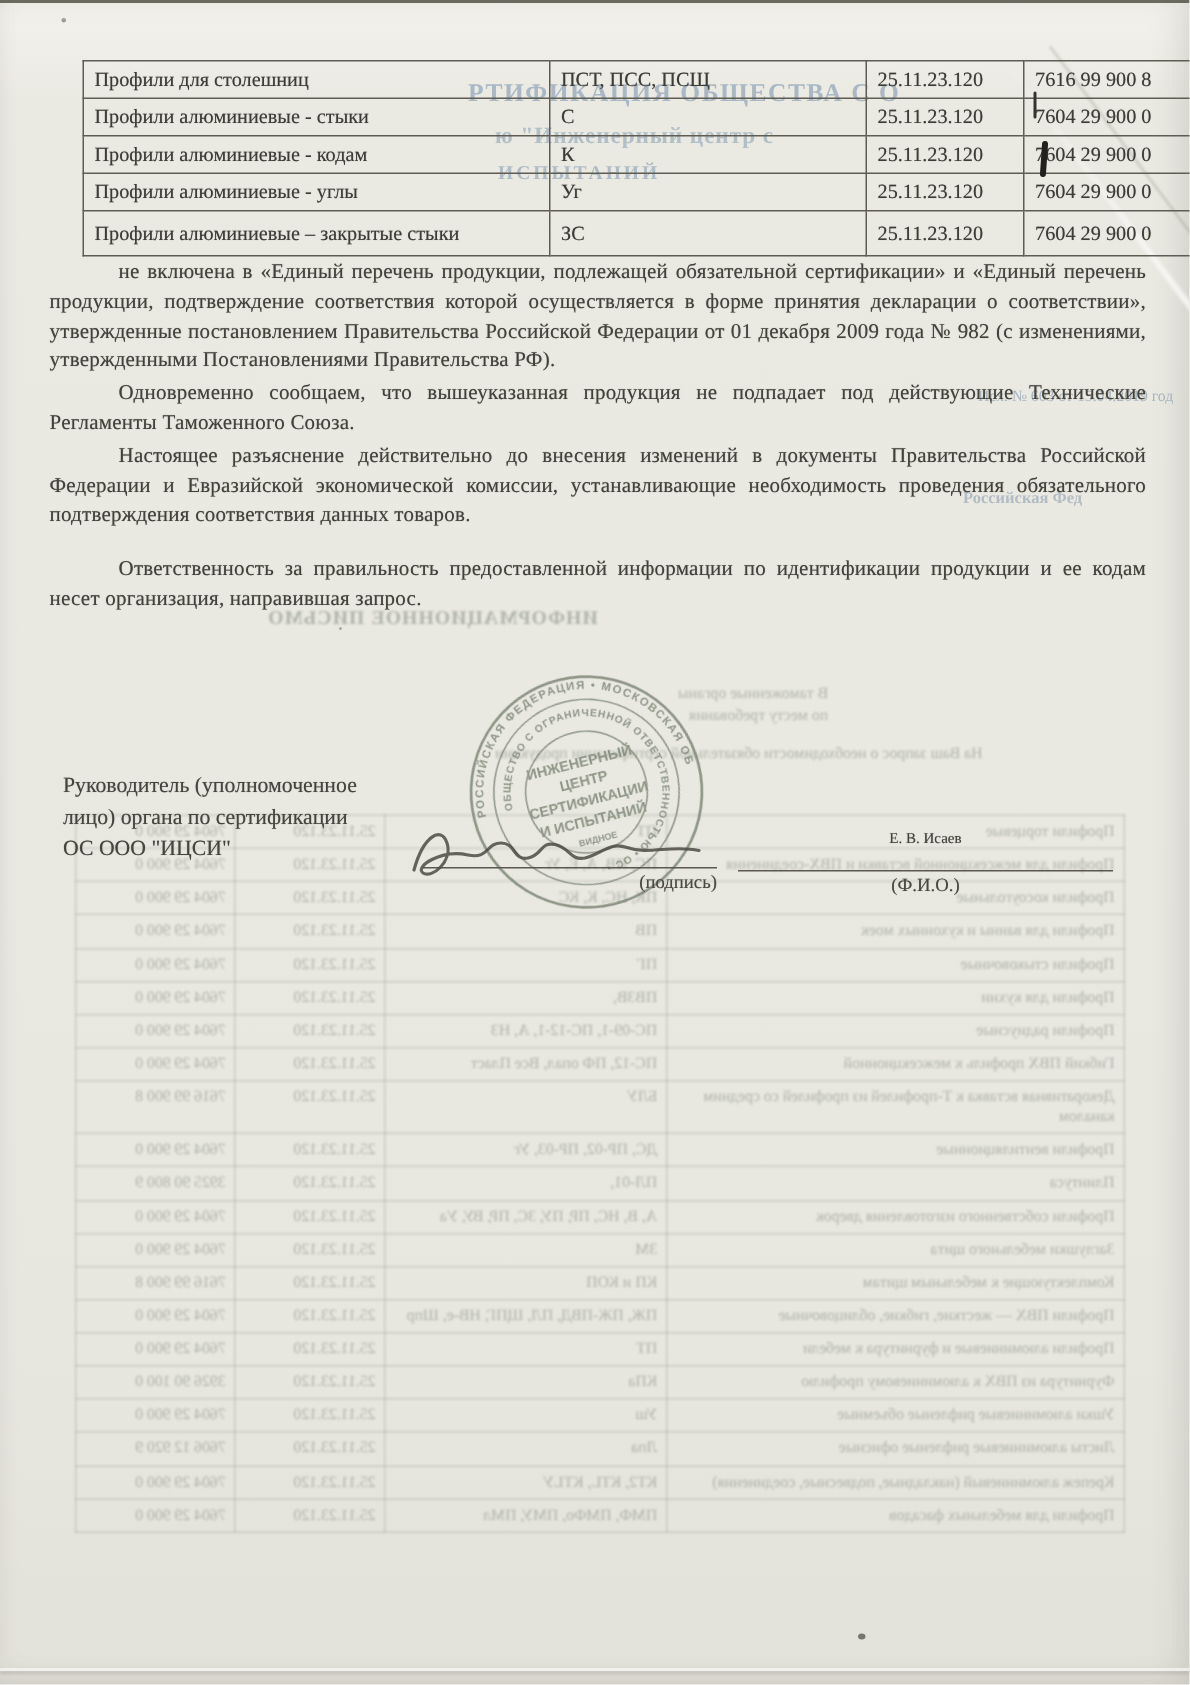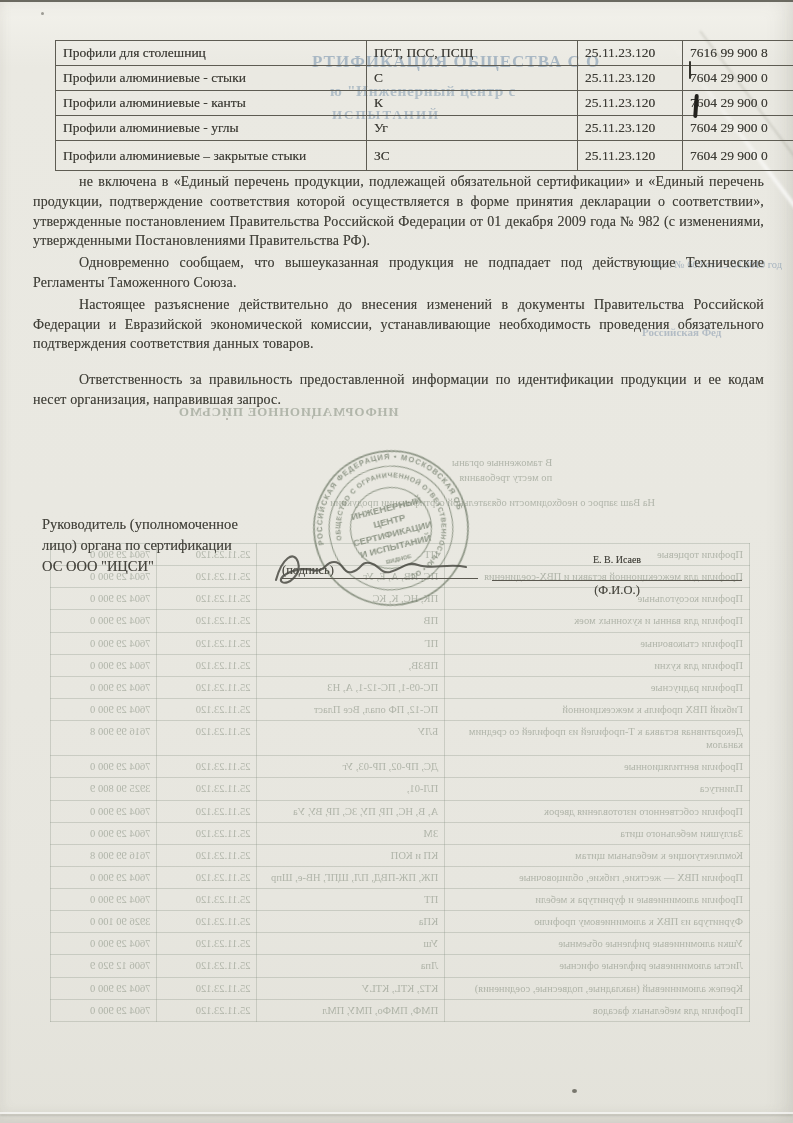--- a/index.html
+++ b/index.html
@@ -44,21 +44,21 @@
 
   
   .sig-label{position:absolute;left:42px;top:514px;z-index:3;font-size:14.5px;line-height:21px;color:#45443d;text-shadow:0 0 .6px rgba(66,64,56,.5);}
   .stamp{position:absolute;left:310px;top:447px;width:162px;height:162px;z-index:3;opacity:.78;filter:blur(.35px);transform:rotate(-14deg);}
   .stamp text{fill:#76806e;font-family:"Liberation Sans","DejaVu Sans",sans-serif;font-weight:bold;}
   .signature-svg{position:absolute;left:266px;top:536px;z-index:4;}
   .sigline{position:absolute;border-top:1.2px solid #5a584f;z-index:3;}
   .sigline.left{left:282px;top:578px;width:196px;}
   .sigline.right{left:492px;top:580px;width:250px;}
   .caption{position:absolute;z-index:3;font-size:12.5px;color:#4a4941;text-shadow:0 0 .5px rgba(66,64,56,.45);}
-  .caption.podpis{left:282px;top:563px;width:196px;text-align:left;}
+  .caption.podpis{left:282px;top:581px;width:196px;text-align:right;}
   .caption.fio{left:492px;top:583px;width:250px;text-align:center;}
   .fio-name{position:absolute;left:492px;top:554px;width:250px;text-align:center;z-index:3;font-size:10px;color:#43423b;text-shadow:0 0 .6px rgba(66,64,56,.5);}
 </style>
 </head>
 <body>
 
 <div class="page"></div>
 <div class="topedge"></div>
 <div class="crease-tr"></div>
 <div class="crease-tr2"></div>
@@ -223,21 +223,21 @@
         <td class="c3">25.11.23.120</td>
         <td class="c4">7616 99 900 8</td>
       </tr>
         <tr>
         <td class="c1">Профили алюминиевые - стыки</td>
         <td class="c2">С</td>
         <td class="c3">25.11.23.120</td>
         <td class="c4">7604 29 900 0</td>
       </tr>
         <tr>
-        <td class="c1">Профили алюминиевые - канты</td>
+        <td class="c1">Профили алюминиевые - кодам</td>
         <td class="c2">К</td>
         <td class="c3">25.11.23.120</td>
         <td class="c4">7604 29 900 0</td>
       </tr>
         <tr>
         <td class="c1">Профили алюминиевые - углы</td>
         <td class="c2">Уг</td>
         <td class="c3">25.11.23.120</td>
         <td class="c4">7604 29 900 0</td>
       </tr>

